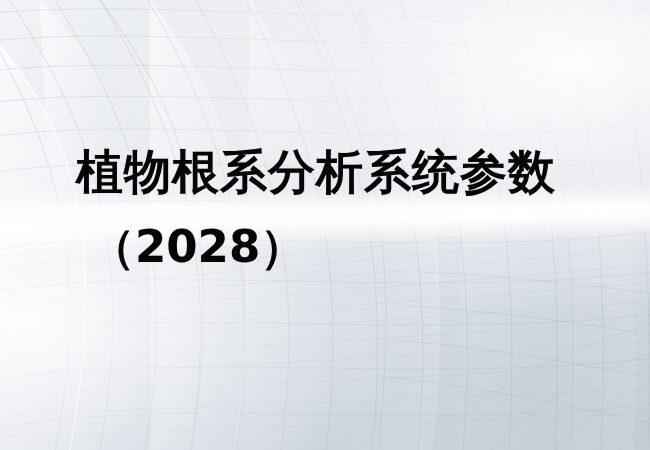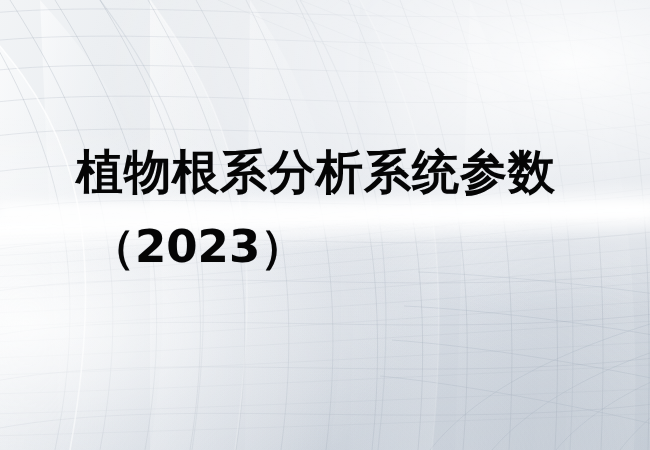--- a/index.html
+++ b/index.html
@@ -234,16 +234,16 @@
     </svg>
   </div>
 
   <div class="bg-layer bg-vignette"></div>
 
   <div class="bg-streak"></div>
   <div class="bg-streak2"></div>
 
   <div class="title-block">
     <div class="title-line title-main">植物根系分析系统参数</div>
-    <div class="title-line title-sub">（2023）</div>
+    <div class="title-line title-sub">（2028）</div>
   </div>
 
 </div>
 
 </body></html>

